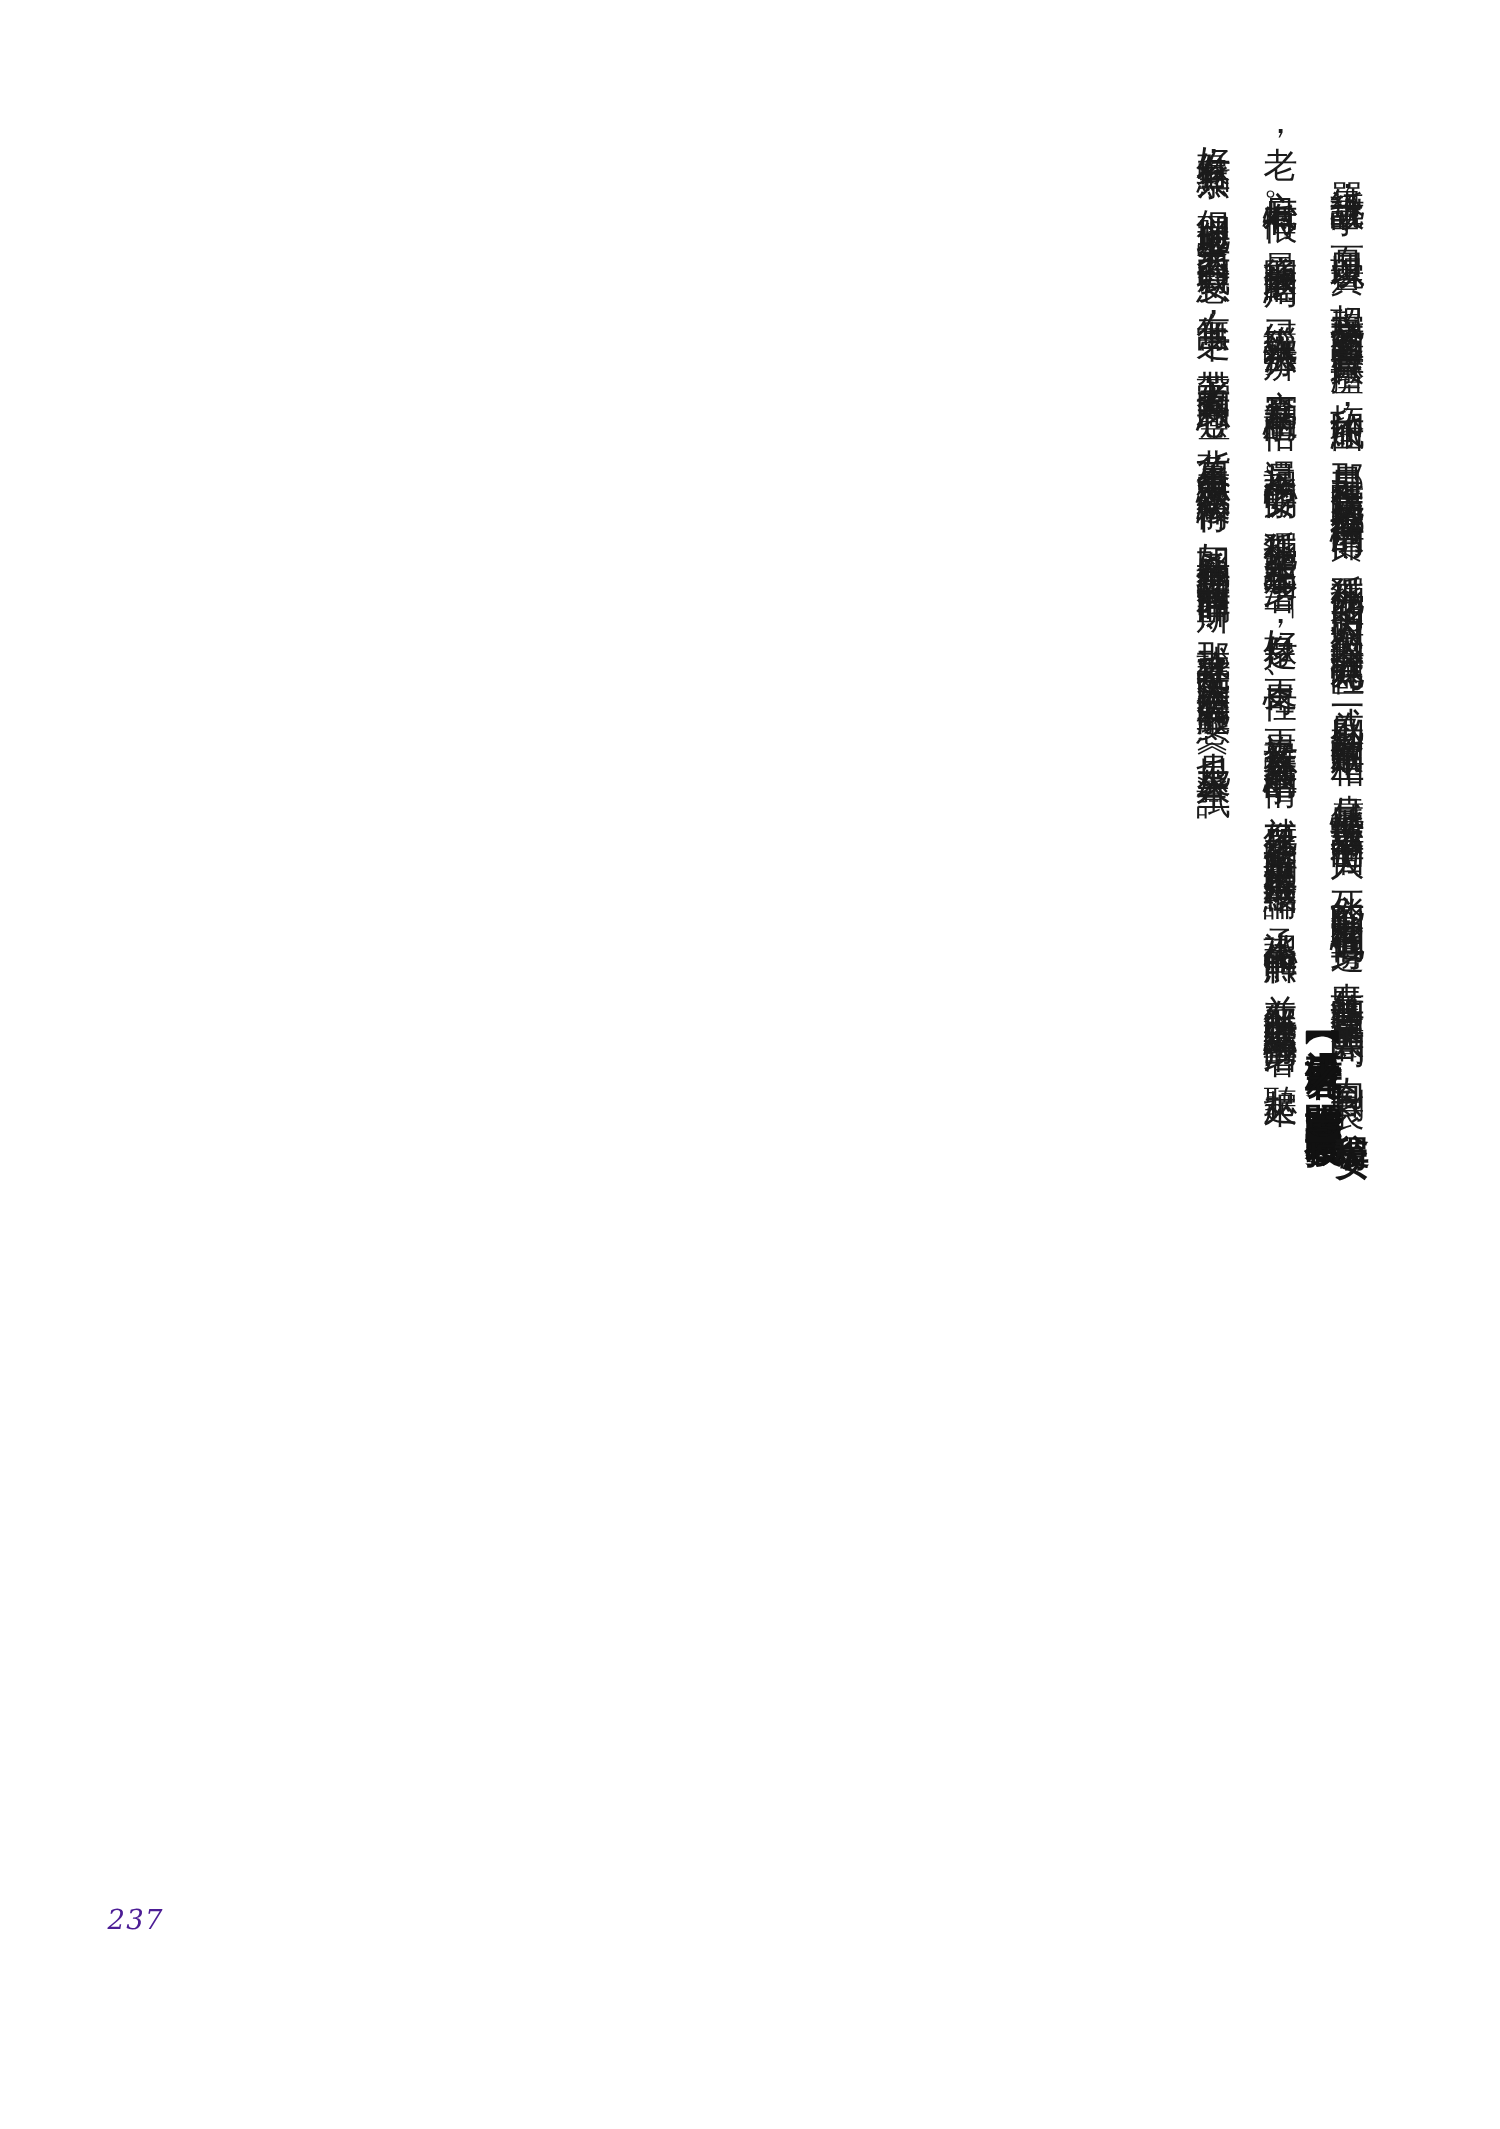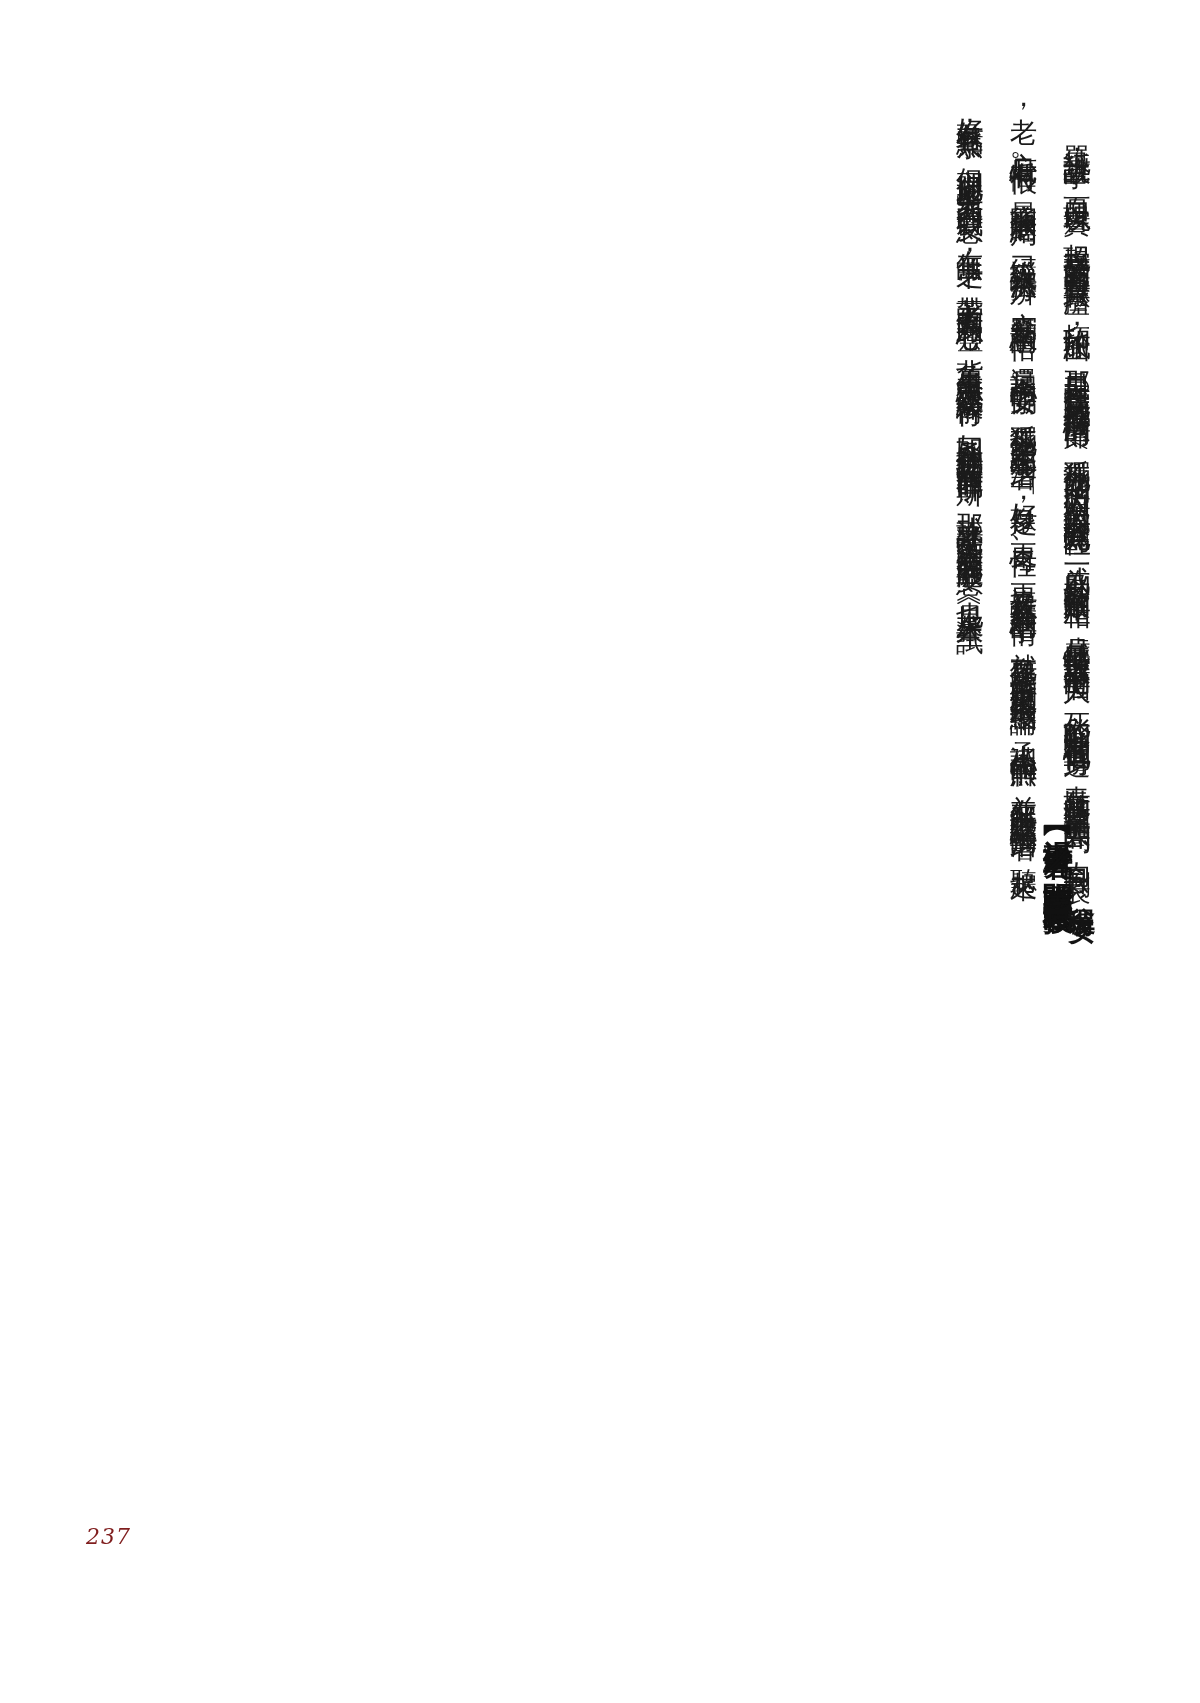--- a/index.html
+++ b/index.html
@@ -91,21 +91,21 @@
 
   
   #folio {
     position: absolute;
     left: 86px;
     top: 1524px;
     font-family: "DejaVu Serif", "Liberation Serif", serif;
     font-size: 22px;
     font-style: italic;
     letter-spacing: 1px;
-    color: #7f1d1d;
+    color: #4c1d95;
   }
 </style>
 </head>
 <body>
 
 <div id="page">
 
   <div id="article">
     <p class="para">單純訴說故事，而是以現實／超現實交替的畫面將「真實」擠壓、拓印於紙面，那是日日在醫院病房裡都會扮演的情節。〈孤獨死之館〉則將〈囚人〉對個人的探討擴充為社區，成為一則高齡社會的眾生相。歲月無情摧毀著故事中的每個人，死亡的陰影則常駐在他們身邊，青壯年的豐功偉業早已無人聞問，肉身只剩衰老，心底只有悔恨。最後開放的結局，已經讓人無法分辨，究竟是智慧的了悟，還是認命的妥協。〈孤獨死之館〉卷末那句「活著」，「好像是，更奇怪、更複雜又莫名其妙」的事情。就像是作者一路解剖下來獲得的最後結論，承認生命的無解，並在無解之中繼續堅持的活著。聽起來好像有點無奈，但卻勝過那些「老人力」的自我安慰。在無常之中，帶著老去的肉身和心靈，背負著生命中大小缺憾緩緩前行，如同希臘神話扛著巨石的薛西佛斯，那或許才是近黃昏的人生應有的莊嚴姿態，也是《夕暮人生》試</p>
   </div>

